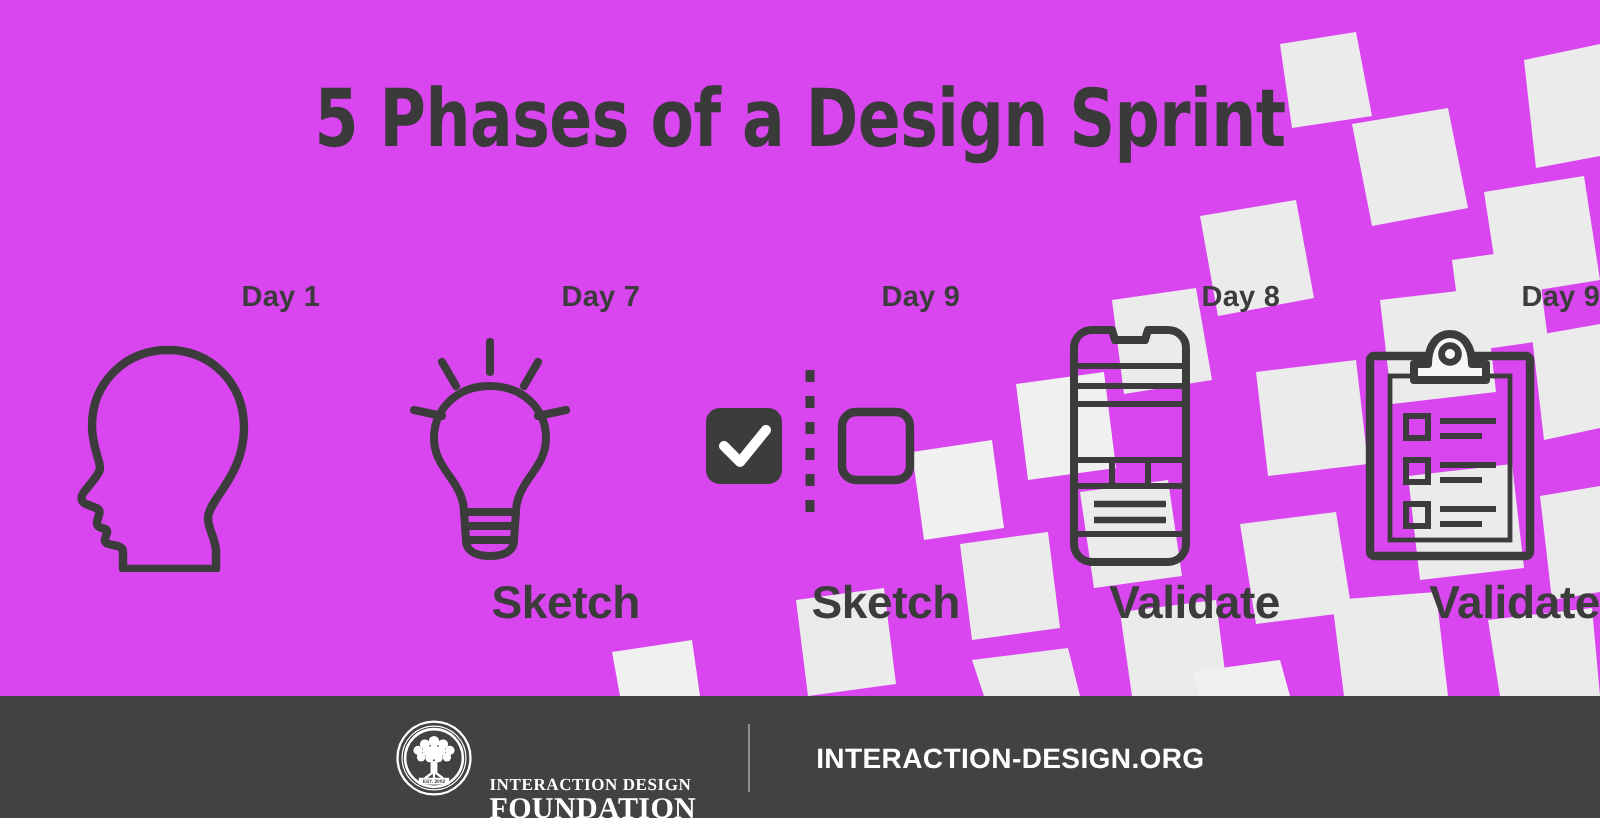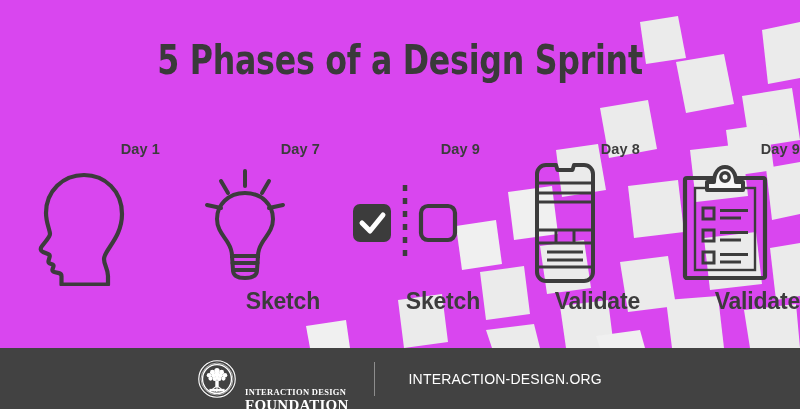--- a/index.html
+++ b/index.html
@@ -128,21 +128,21 @@
   }
   #footer-divider {
     width: 1px;
     height: 34px;
     background: #8d8d8d;
     margin: 0 22px 0 26px;
   }
   #footer-url {
     color: #ffffff;
     font-size: 14px;
-    font-weight: normal;
+    font-weight: bold;
     letter-spacing: 0.2px;
     padding-left: 11px;
   }
 </style>
 </head>
 <body>
 
 <div id="infographic">
 
   <svg id="paper-texture" viewBox="0 0 800 409" width="800" height="409" aria-hidden="true">

